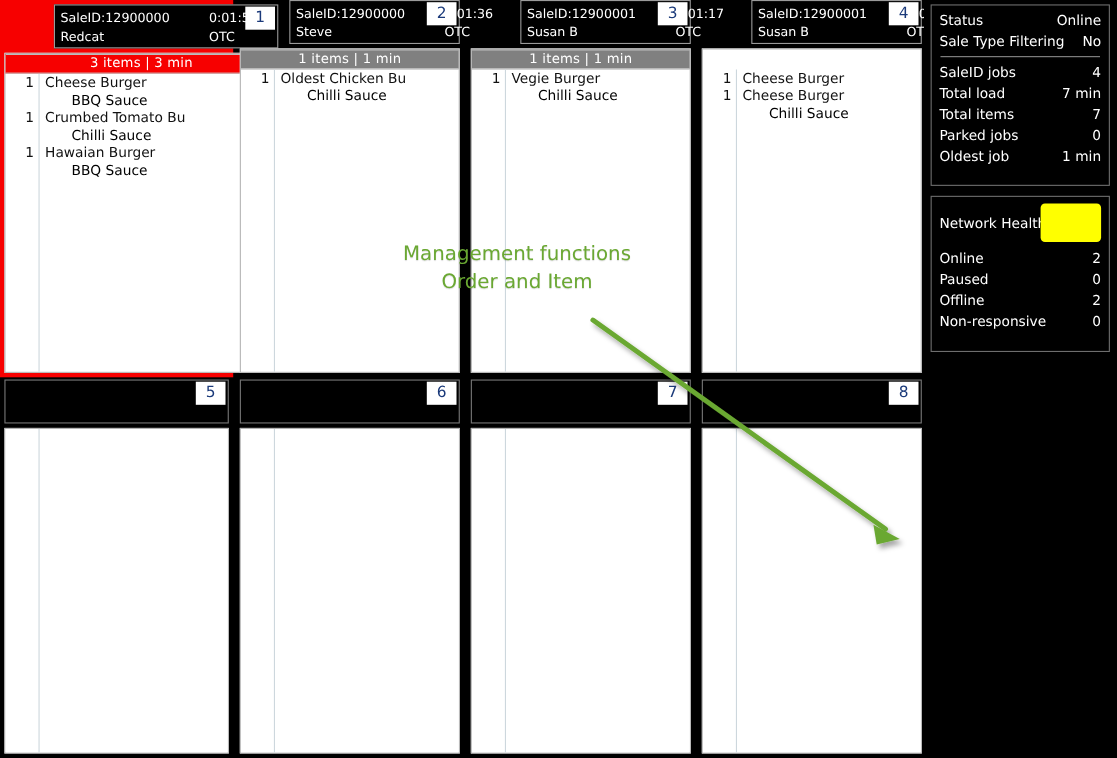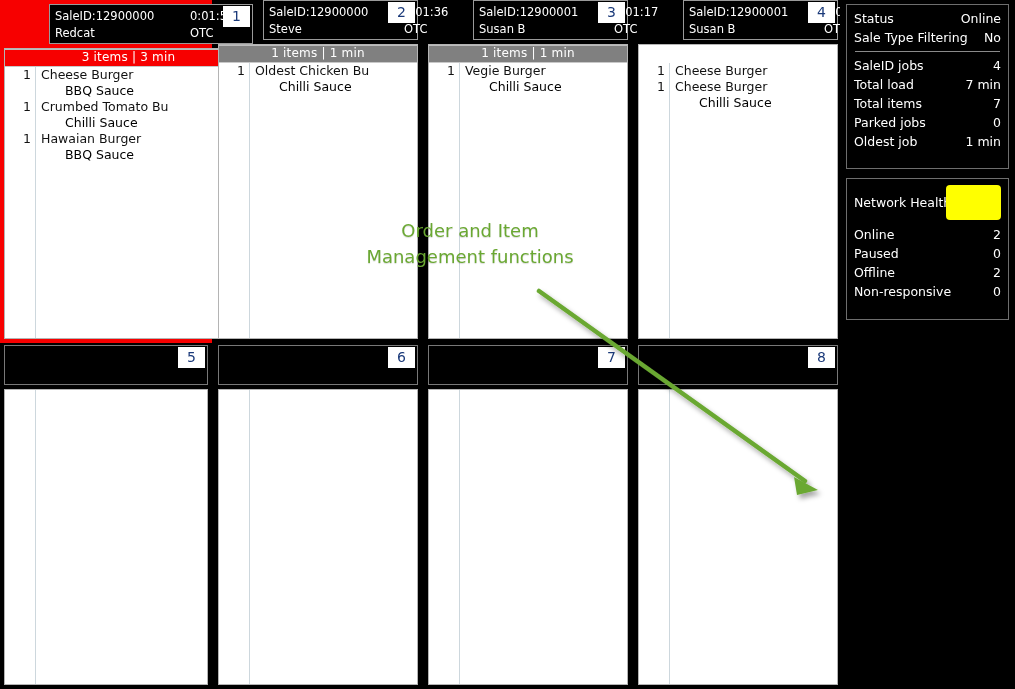--- a/index.html
+++ b/index.html
@@ -331,22 +331,22 @@
       
       
       
       
       
     </div>
 
   </div>
 
   <div class="anno-text">
+    <div>Management functions</div>
     <div>Order and Item</div>
-    <div>Management functions</div>
   </div>
 
   <svg class="anno-svg">
     <defs>
       <filter id="shdw" x="-30%" y="-30%" width="180%" height="180%">
         <feDropShadow dx="3" dy="4" stdDeviation="2.5" flood-color="#000" flood-opacity="0.35"></feDropShadow>
       </filter>
     </defs>
     <g filter="url(#shdw)">
       <line x1="539" y1="291" x2="805" y2="481" stroke="#6aa832" stroke-width="4.5" stroke-linecap="round"></line>

